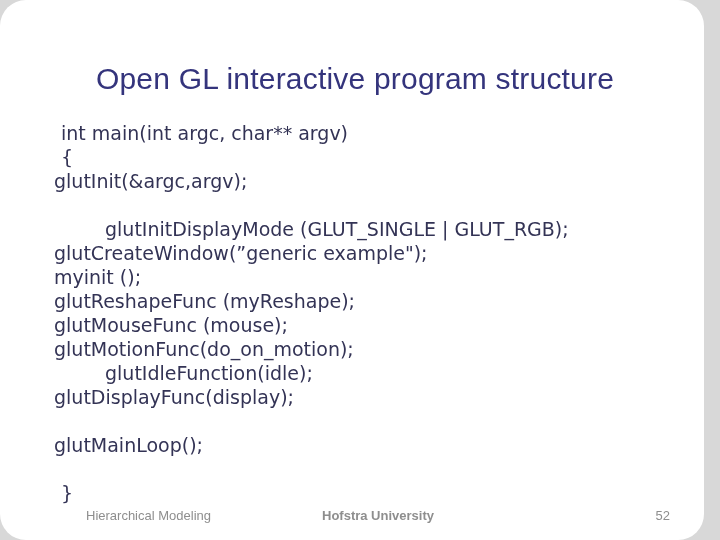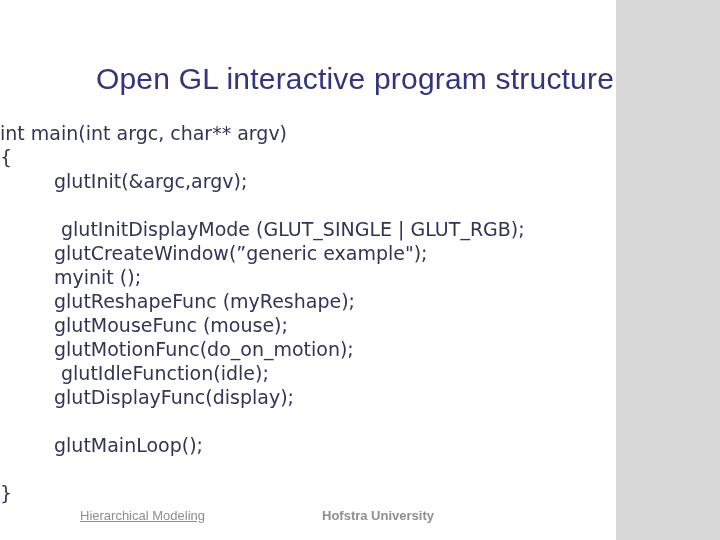--- a/index.html
+++ b/index.html
@@ -2,25 +2,26 @@
 <html style="--bg-color: #ffffff; --title-color: #34347c; --code-color: #333355; --footer-color: #8e8e8e;"><head>
 <meta charset="utf-8">
 <style>
   html, body {
     margin: 0;
     padding: 0;
     background: #d8d8d8;
   }
   .slide {
     position: relative;
-    width: 616px;
+    width: 704px;
     height: 540px;
     background: var(--bg-color, #ffffff);
     overflow: hidden;
     font-family: "DejaVu Sans", sans-serif;
+    border-radius: 26px;
   }
   .title {
     position: absolute;
     top: 62px;
     left: 0;
     width: 710px;
     margin: 0;
     text-align: center;
     font-family: "Liberation Sans", sans-serif;
     font-weight: 500;
@@ -32,34 +33,34 @@
     position: absolute;
     top: 121px;
     left: 0;
     width: 720px;
     color: var(--code-color, #333355);
     font-size: 19px;
     line-height: 24px;
     white-space: pre;
   }
   .code-line { min-height: 24px; }
-  .ind-0 { }
+  .ind-0 { padding-left: 61px; }
   .ind-1 { padding-left: 54px; }
-  .ind-2 { padding-left: 61px; }
+  .ind-2 { padding-left: 105px; }
   .footer {
     position: absolute;
     top: 508px;
     left: 0;
     width: 720px;
     height: 24px;
     font-family: "Liberation Sans", sans-serif;
     font-size: 13px;
     color: var(--footer-color, #8e8e8e);
   }
-  .footer .f-left   { position: absolute; left: 80px;  top: 0; text-decoration: underline; }
+  .footer .f-left   { position: absolute; left: 86px;  top: 0; }
   .footer .f-center { position: absolute; left: 322px; top: 0; font-weight: bold; }
   .footer .f-right  { position: absolute; right: 50px; top: 0; }
 </style>
 </head>
 <body>
 
 <div class="slide">
   <h1 class="title">Open GL interactive program structure</h1>
 
   <div class="code"><div class="code-line ind-0">int main(int argc, char** argv)</div><div class="code-line ind-0">{</div><div class="code-line ind-1">glutInit(&amp;argc,argv);</div><div class="code-line ind-0">&nbsp;</div><div class="code-line ind-2">glutInitDisplayMode (GLUT_SINGLE | GLUT_RGB);</div><div class="code-line ind-1">glutCreateWindow(”generic example");</div><div class="code-line ind-1">myinit ();</div><div class="code-line ind-1">glutReshapeFunc (myReshape);</div><div class="code-line ind-1">glutMouseFunc (mouse);</div><div class="code-line ind-1">glutMotionFunc(do_on_motion);</div><div class="code-line ind-2">glutIdleFunction(idle);</div><div class="code-line ind-1">glutDisplayFunc(display);</div><div class="code-line ind-0">&nbsp;</div><div class="code-line ind-1">glutMainLoop();</div><div class="code-line ind-0">&nbsp;</div><div class="code-line ind-0">}</div></div>

